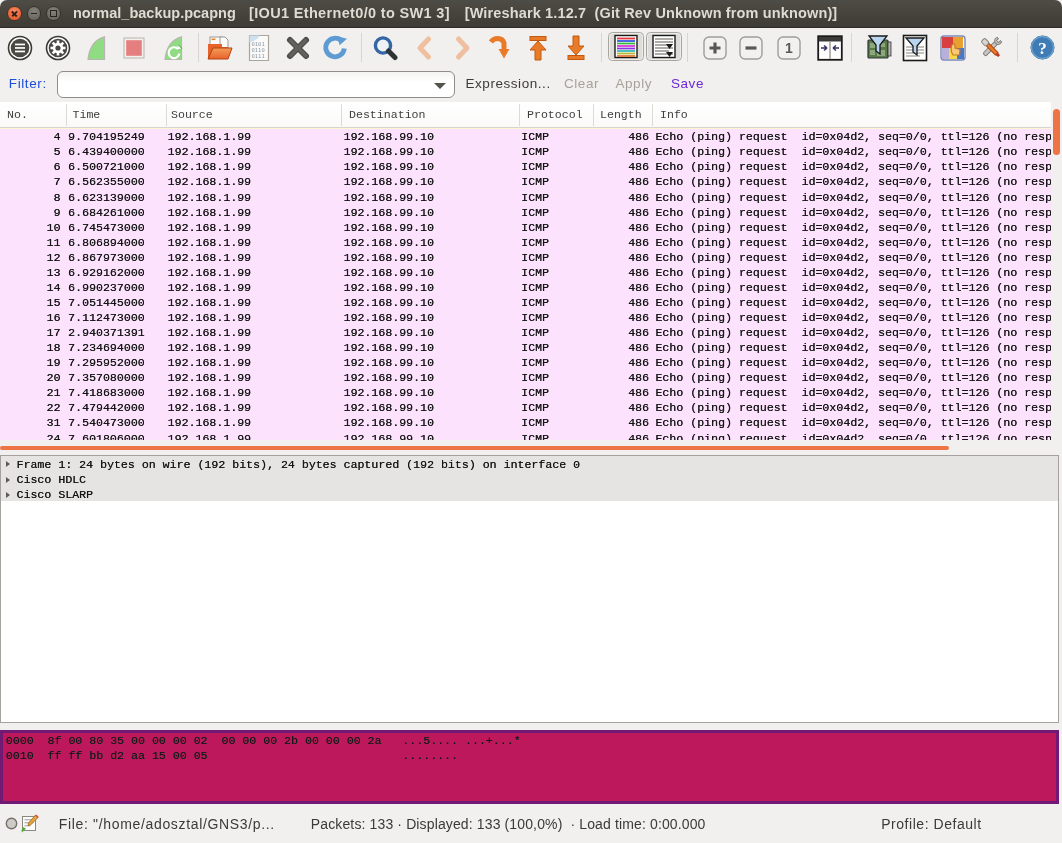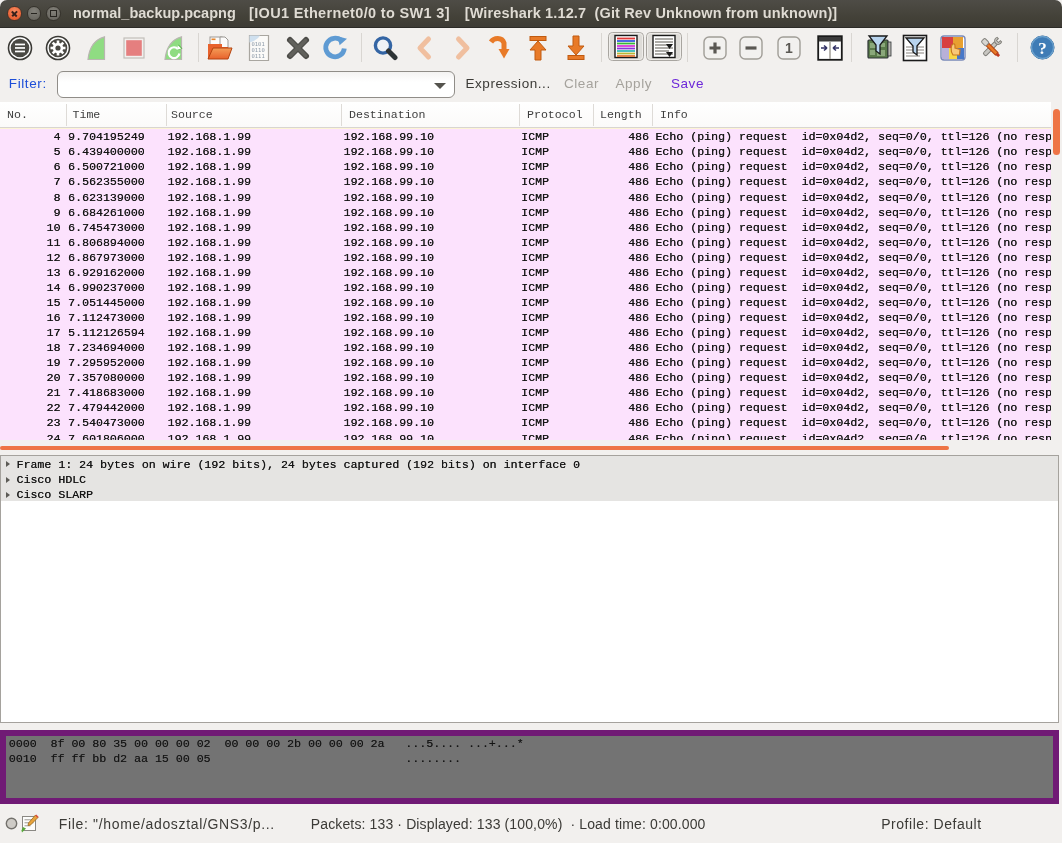--- a/index.html
+++ b/index.html
@@ -59,21 +59,21 @@
 #details { position:absolute; left:0; top:455px; width:1059px; height:267.5px;
   background:#fff; border:1px solid #a5a29d; }
 #detband { position:absolute; left:0; top:0; width:100%; height:45px; background:#e5e4e2; }
 .dline { position:absolute; left:15.5px; height:15.3px; line-height:15.3px;
   font-family:"Liberation Mono",monospace; font-size:11.6px; color:#141414; white-space:pre;
   text-shadow:0.18px 0 0 #3a3a3a; }
 .dtri { position:absolute; left:5px; width:0; height:0; margin-top:0.5px;
   border-top:3.5px solid transparent; border-bottom:3.5px solid transparent; border-left:4.5px solid #5c5b56; }
 
 #hexpane { position:absolute; left:0; top:730px; width:1059px; height:73.5px;
-  background:#737373; border:6px solid #701a75; padding:0 0 0 2.8px;
+  background:#be185d; border:3px solid #701a75; padding:0 0 0 2.8px;
   font-family:"Liberation Mono",monospace; font-size:11.6px; line-height:15.1px; color:#141414; white-space:pre;
   text-shadow:0.18px 0 0 #3a3a3a; }
 
 #statusbar { position:absolute; left:0; top:804px; width:1062px; height:39px; }
 .sbtxt { position:absolute; top:0; height:39px; line-height:41px; font-size:14px; color:#3b3a36; white-space:pre; }
 </style></head>
 <body>
 <div id="titlebar">
   <div class="winbtn" id="btn-close"></div>
   <div class="winbtn" id="btn-min"></div>
@@ -312,27 +312,27 @@
 <div class="row"><span class="c-no">7</span><span class="c-t">6.562355000</span><span class="c-s">192.168.1.99</span><span class="c-d">192.168.99.10</span><span class="c-p">ICMP</span><span class="c-l">486</span><span class="c-i">Echo (ping) request  id=0x04d2, seq=0/0, ttl=126 (no response found!)</span></div>
 <div class="row"><span class="c-no">8</span><span class="c-t">6.623139000</span><span class="c-s">192.168.1.99</span><span class="c-d">192.168.99.10</span><span class="c-p">ICMP</span><span class="c-l">486</span><span class="c-i">Echo (ping) request  id=0x04d2, seq=0/0, ttl=126 (no response found!)</span></div>
 <div class="row"><span class="c-no">9</span><span class="c-t">6.684261000</span><span class="c-s">192.168.1.99</span><span class="c-d">192.168.99.10</span><span class="c-p">ICMP</span><span class="c-l">486</span><span class="c-i">Echo (ping) request  id=0x04d2, seq=0/0, ttl=126 (no response found!)</span></div>
 <div class="row"><span class="c-no">10</span><span class="c-t">6.745473000</span><span class="c-s">192.168.1.99</span><span class="c-d">192.168.99.10</span><span class="c-p">ICMP</span><span class="c-l">486</span><span class="c-i">Echo (ping) request  id=0x04d2, seq=0/0, ttl=126 (no response found!)</span></div>
 <div class="row"><span class="c-no">11</span><span class="c-t">6.806894000</span><span class="c-s">192.168.1.99</span><span class="c-d">192.168.99.10</span><span class="c-p">ICMP</span><span class="c-l">486</span><span class="c-i">Echo (ping) request  id=0x04d2, seq=0/0, ttl=126 (no response found!)</span></div>
 <div class="row"><span class="c-no">12</span><span class="c-t">6.867973000</span><span class="c-s">192.168.1.99</span><span class="c-d">192.168.99.10</span><span class="c-p">ICMP</span><span class="c-l">486</span><span class="c-i">Echo (ping) request  id=0x04d2, seq=0/0, ttl=126 (no response found!)</span></div>
 <div class="row"><span class="c-no">13</span><span class="c-t">6.929162000</span><span class="c-s">192.168.1.99</span><span class="c-d">192.168.99.10</span><span class="c-p">ICMP</span><span class="c-l">486</span><span class="c-i">Echo (ping) request  id=0x04d2, seq=0/0, ttl=126 (no response found!)</span></div>
 <div class="row"><span class="c-no">14</span><span class="c-t">6.990237000</span><span class="c-s">192.168.1.99</span><span class="c-d">192.168.99.10</span><span class="c-p">ICMP</span><span class="c-l">486</span><span class="c-i">Echo (ping) request  id=0x04d2, seq=0/0, ttl=126 (no response found!)</span></div>
 <div class="row"><span class="c-no">15</span><span class="c-t">7.051445000</span><span class="c-s">192.168.1.99</span><span class="c-d">192.168.99.10</span><span class="c-p">ICMP</span><span class="c-l">486</span><span class="c-i">Echo (ping) request  id=0x04d2, seq=0/0, ttl=126 (no response found!)</span></div>
 <div class="row"><span class="c-no">16</span><span class="c-t">7.112473000</span><span class="c-s">192.168.1.99</span><span class="c-d">192.168.99.10</span><span class="c-p">ICMP</span><span class="c-l">486</span><span class="c-i">Echo (ping) request  id=0x04d2, seq=0/0, ttl=126 (no response found!)</span></div>
-<div class="row"><span class="c-no">17</span><span class="c-t">5.112126594</span><span class="c-s">192.168.1.99</span><span class="c-d">192.168.99.10</span><span class="c-p">ICMP</span><span class="c-l">486</span><span class="c-i">Echo (ping) request  id=0x04d2, seq=0/0, ttl=126 (no response found!)</span></div>
+<div class="row"><span class="c-no">17</span><span class="c-t">2.940371391</span><span class="c-s">192.168.1.99</span><span class="c-d">192.168.99.10</span><span class="c-p">ICMP</span><span class="c-l">486</span><span class="c-i">Echo (ping) request  id=0x04d2, seq=0/0, ttl=126 (no response found!)</span></div>
 <div class="row"><span class="c-no">18</span><span class="c-t">7.234694000</span><span class="c-s">192.168.1.99</span><span class="c-d">192.168.99.10</span><span class="c-p">ICMP</span><span class="c-l">486</span><span class="c-i">Echo (ping) request  id=0x04d2, seq=0/0, ttl=126 (no response found!)</span></div>
 <div class="row"><span class="c-no">19</span><span class="c-t">7.295952000</span><span class="c-s">192.168.1.99</span><span class="c-d">192.168.99.10</span><span class="c-p">ICMP</span><span class="c-l">486</span><span class="c-i">Echo (ping) request  id=0x04d2, seq=0/0, ttl=126 (no response found!)</span></div>
 <div class="row"><span class="c-no">20</span><span class="c-t">7.357080000</span><span class="c-s">192.168.1.99</span><span class="c-d">192.168.99.10</span><span class="c-p">ICMP</span><span class="c-l">486</span><span class="c-i">Echo (ping) request  id=0x04d2, seq=0/0, ttl=126 (no response found!)</span></div>
 <div class="row"><span class="c-no">21</span><span class="c-t">7.418683000</span><span class="c-s">192.168.1.99</span><span class="c-d">192.168.99.10</span><span class="c-p">ICMP</span><span class="c-l">486</span><span class="c-i">Echo (ping) request  id=0x04d2, seq=0/0, ttl=126 (no response found!)</span></div>
 <div class="row"><span class="c-no">22</span><span class="c-t">7.479442000</span><span class="c-s">192.168.1.99</span><span class="c-d">192.168.99.10</span><span class="c-p">ICMP</span><span class="c-l">486</span><span class="c-i">Echo (ping) request  id=0x04d2, seq=0/0, ttl=126 (no response found!)</span></div>
-<div class="row"><span class="c-no">23</span><span class="c-t">7.540473000</span><span class="c-s">192.168.1.99</span><span class="c-d">192.168.99.10</span><span class="c-p">ICMP</span><span class="c-l">486</span><span class="c-i">Echo (ping) request  id=0x04d2, seq=0/0, ttl=126 (no response found!)</span></div>
+<div class="row"><span class="c-no">31</span><span class="c-t">7.540473000</span><span class="c-s">192.168.1.99</span><span class="c-d">192.168.99.10</span><span class="c-p">ICMP</span><span class="c-l">486</span><span class="c-i">Echo (ping) request  id=0x04d2, seq=0/0, ttl=126 (no response found!)</span></div>
 <div class="row"><span class="c-no">24</span><span class="c-t">7.601806000</span><span class="c-s">192.168.1.99</span><span class="c-d">192.168.99.10</span><span class="c-p">ICMP</span><span class="c-l">486</span><span class="c-i">Echo (ping) request  id=0x04d2, seq=0/0, ttl=126 (no response found!)</span></div>
 </div>
 <div id="hthumb"></div>
 <div id="vthumb"></div>
 
 <div id="details">
   <div id="detband"></div>
   <div class="dtri" style="top:4.8px"></div>
   <div class="dtri" style="top:20.1px"></div>
   <div class="dtri" style="top:35.4px"></div>

